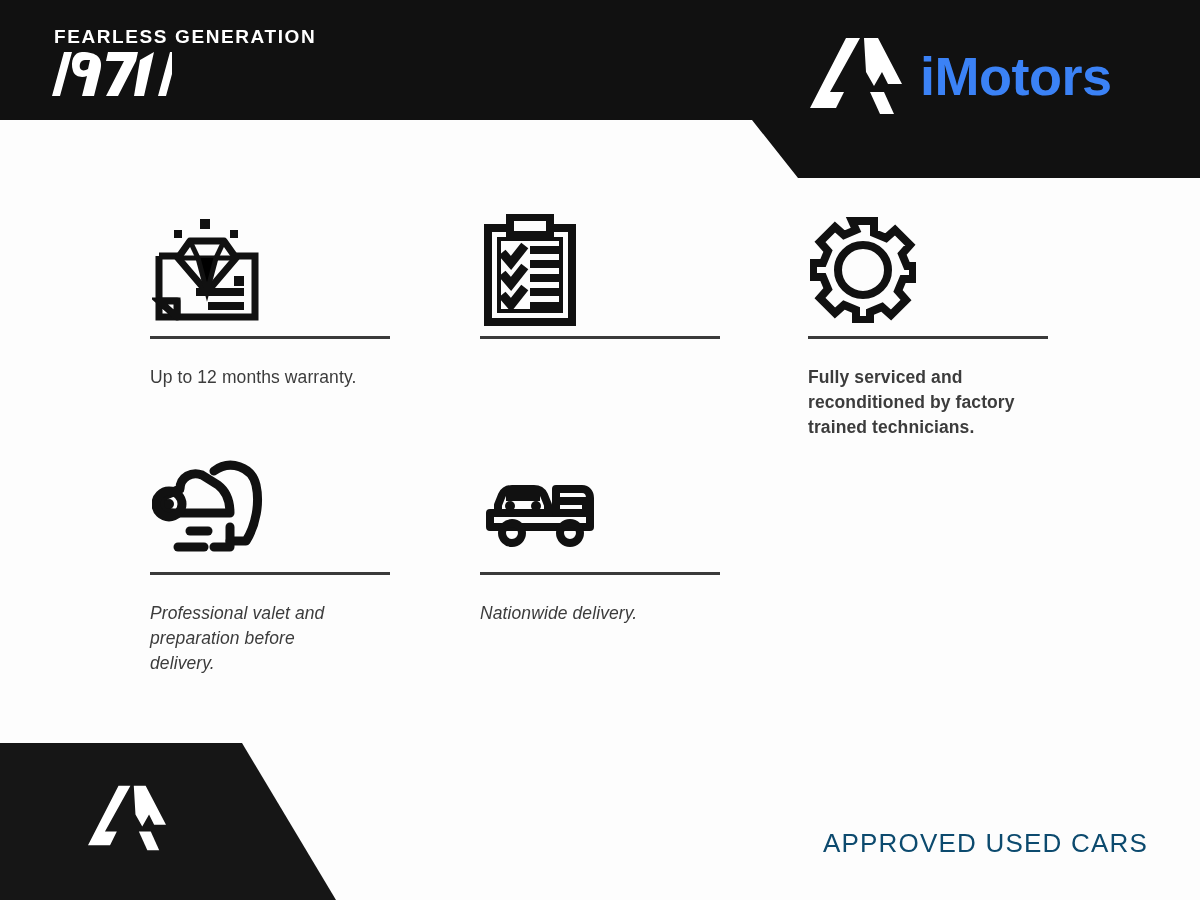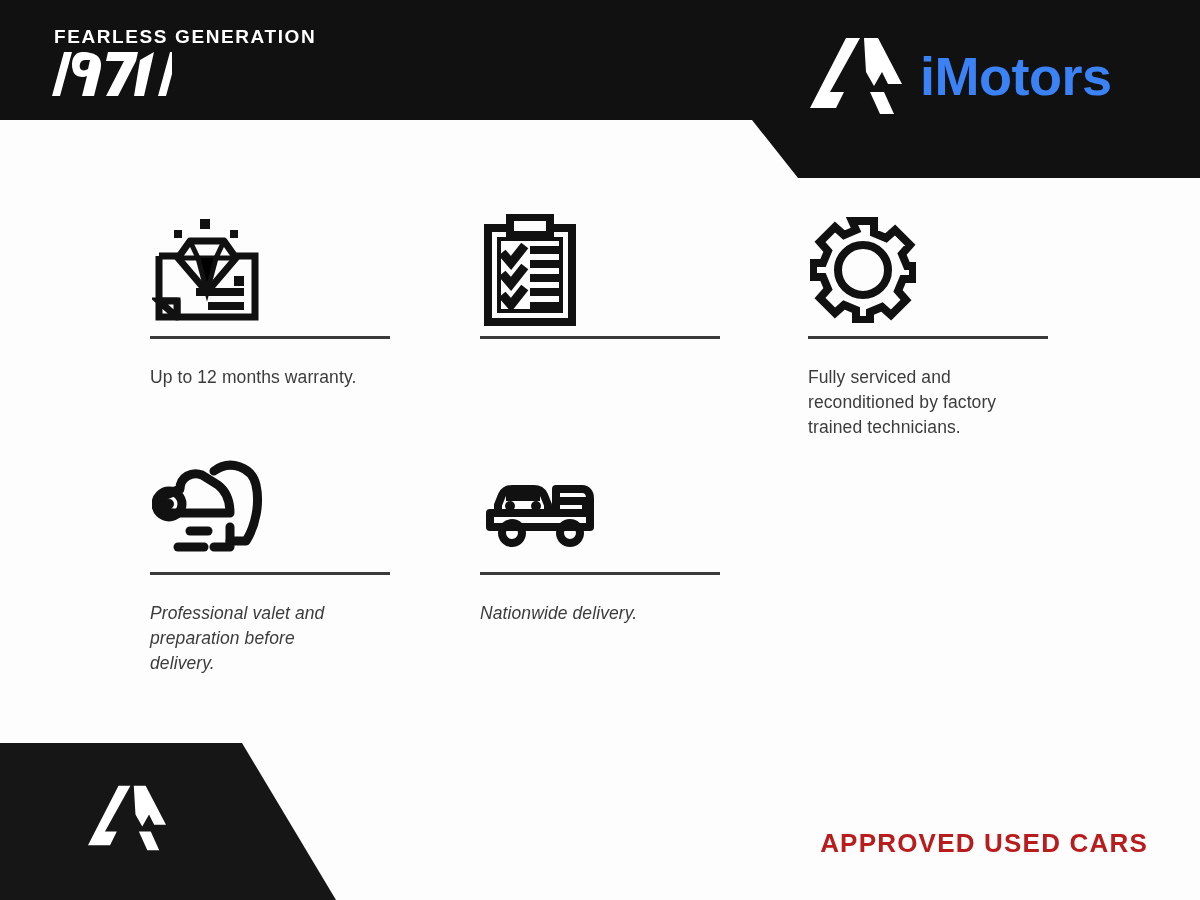--- a/index.html
+++ b/index.html
@@ -92,21 +92,21 @@
     font-size:17.5px;
     line-height:1.42;
     color:#3c3c3c;
     letter-spacing:0.1px;
     max-width:210px;
   }
 
   
   .col-1 { left:150px; }
   .col-2 { left:480px; }
-  .col-3 { left:808px; }
+  .col-3 { left:808px;font-weight:bold; }
   .row-1 { top:32px; }
   .row-2 { top:270px;font-style:italic; }
 
   
   .row-2 .feature-icon { height:118px; }
 
   
   .footer {
     position:absolute;
     left:0; top:740px;
@@ -120,23 +120,23 @@
   }
   .footer-logo {
     position:absolute;
     left:88px; top:42px;
     width:78px; height:72px;
   }
   .footer-tagline {
     position:absolute;
     right:52px; top:88px;
     font-size:26px;
-    font-weight:bold;
+    font-weight:normal;
     letter-spacing:1.2px;
-    color:#b91c1c;
+    color:#0c4a6e;
     white-space:nowrap;
   }
 </style>
 </head>
 <body>
 
 <div class="page">
 
   <div class="header">
     <svg class="header-shape" viewBox="0 0 1200 178" preserveAspectRatio="none">

